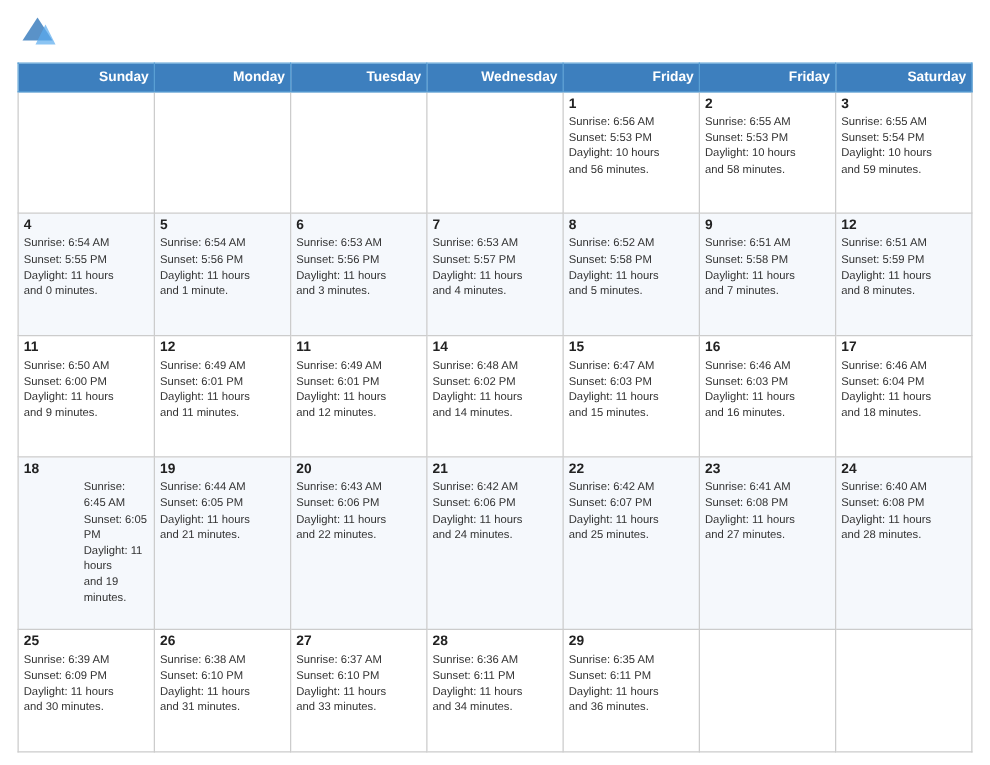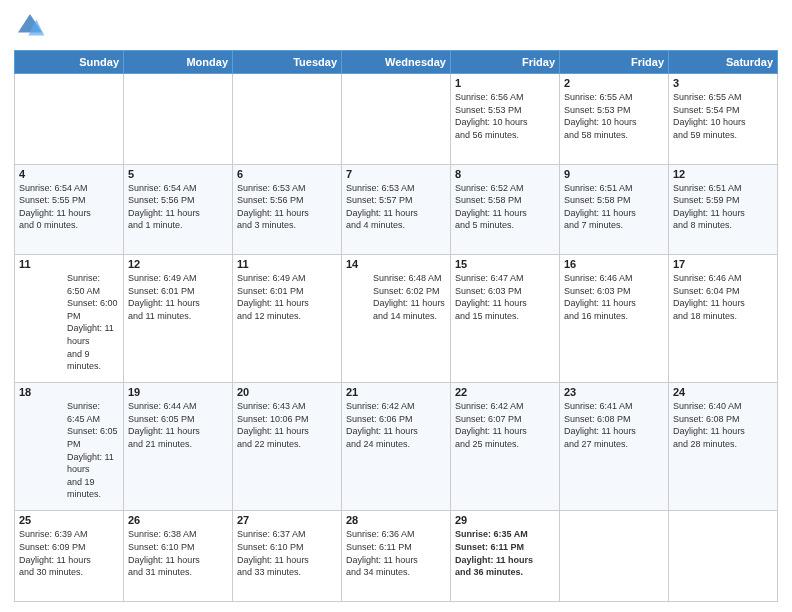--- a/index.html
+++ b/index.html
@@ -209,42 +209,42 @@
             <div class="day-number">12</div>
             <div class="day-info" style="white-space: pre-line;">Sunrise: 6:51 AM
 Sunset: 5:59 PM
 Daylight: 11 hours
 and 8 minutes.</div>
           </td>
         </tr>
         <tr>
           <td>
             <div class="day-number">11</div>
-            <div class="day-info" style="white-space: pre-line; margin-left: 48px;">Sunrise: 6:50 AM
+            <div class="day-info" style="white-space: pre-line;">Sunrise: 6:50 AM
 Sunset: 6:00 PM
 Daylight: 11 hours
 and 9 minutes.</div>
           </td>
           <td>
             <div class="day-number">12</div>
             <div class="day-info" style="white-space: pre-line;">Sunrise: 6:49 AM
 Sunset: 6:01 PM
 Daylight: 11 hours
 and 11 minutes.</div>
           </td>
           <td>
             <div class="day-number">11</div>
             <div class="day-info" style="white-space: pre-line;">Sunrise: 6:49 AM
 Sunset: 6:01 PM
 Daylight: 11 hours
 and 12 minutes.</div>
           </td>
           <td>
             <div class="day-number">14</div>
-            <div class="day-info" style="white-space: pre-line; margin-left: 27px;">Sunrise: 6:48 AM
+            <div class="day-info" style="white-space: pre-line;">Sunrise: 6:48 AM
 Sunset: 6:02 PM
 Daylight: 11 hours
 and 14 minutes.</div>
           </td>
           <td>
             <div class="day-number">15</div>
             <div class="day-info" style="white-space: pre-line;">Sunrise: 6:47 AM
 Sunset: 6:03 PM
 Daylight: 11 hours
 and 15 minutes.</div>
@@ -275,21 +275,21 @@
           <td>
             <div class="day-number">19</div>
             <div class="day-info" style="white-space: pre-line;">Sunrise: 6:44 AM
 Sunset: 6:05 PM
 Daylight: 11 hours
 and 21 minutes.</div>
           </td>
           <td>
             <div class="day-number">20</div>
             <div class="day-info" style="white-space: pre-line;">Sunrise: 6:43 AM
-Sunset: 10:06 PM
+Sunset: 6:06 PM
 Daylight: 11 hours
 and 22 minutes.</div>
           </td>
           <td>
             <div class="day-number">21</div>
             <div class="day-info" style="white-space: pre-line;">Sunrise: 6:42 AM
 Sunset: 6:06 PM
 Daylight: 11 hours
 and 24 minutes.</div>
           </td>
@@ -339,21 +339,21 @@
           </td>
           <td>
             <div class="day-number">28</div>
             <div class="day-info" style="white-space: pre-line;">Sunrise: 6:36 AM
 Sunset: 6:11 PM
 Daylight: 11 hours
 and 34 minutes.</div>
           </td>
           <td>
             <div class="day-number">29</div>
-            <div class="day-info" style="white-space: pre-line; font-weight: bold;">Sunrise: 6:35 AM
+            <div class="day-info" style="white-space: pre-line;">Sunrise: 6:35 AM
 Sunset: 6:11 PM
 Daylight: 11 hours
 and 36 minutes.</div>
           </td>
           <td class="empty-cell"></td>
           <td class="empty-cell"></td>
         </tr>
       </tbody>
   </table>
 </div>

